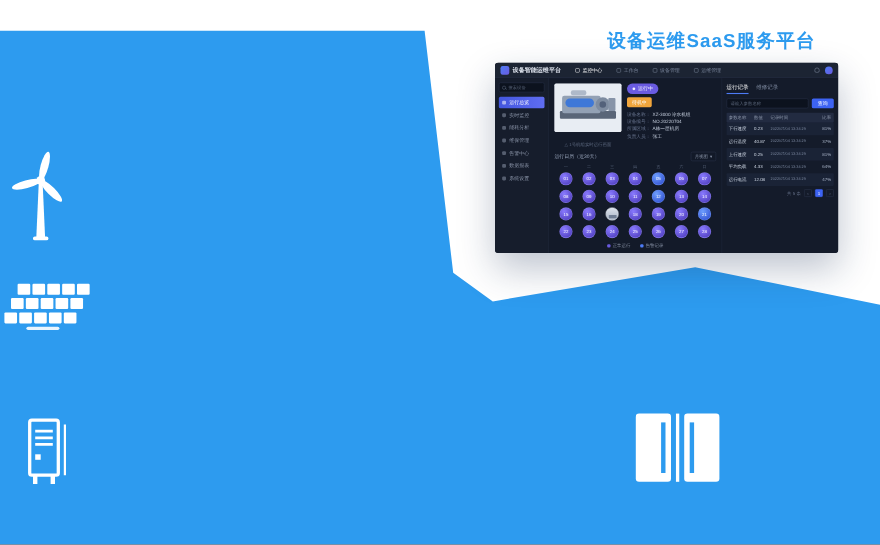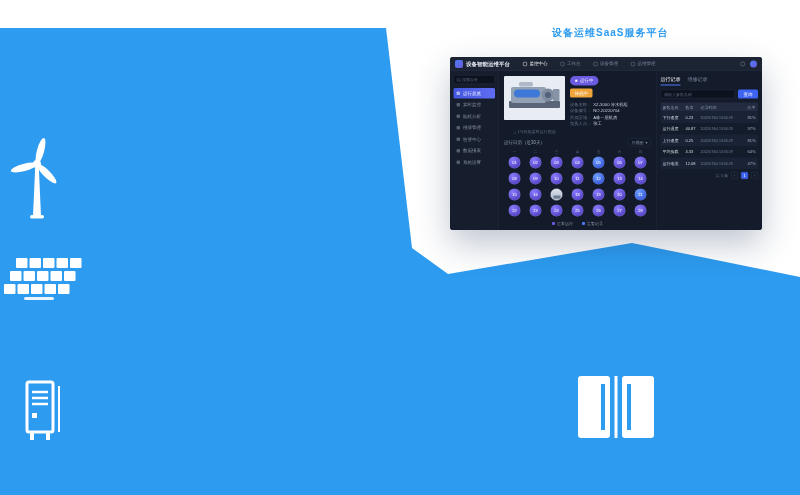--- a/index.html
+++ b/index.html
@@ -1,21 +1,21 @@
 <!DOCTYPE html>
 <html><head>
 <meta charset="utf-8">
 <style>
   html,body{margin:0;padding:0;}
   body{width:800px;height:495px;position:relative;overflow:hidden;background:#fff;
        font-family:"Liberation Sans","DejaVu Sans",sans-serif;}
   .stage{position:absolute;inset:0;}
   .scene-svg{position:absolute;left:0;top:0;z-index:0;}
   .icon-abs{position:absolute;z-index:1;}
-  .hero-headline{position:absolute;left:552px;top:26px;z-index:2;font-size:10px;font-weight:bold;
+  .hero-headline{position:absolute;left:552px;top:26px;z-index:2;font-size:17px;font-weight:bold;
        color:#2D9BEF;letter-spacing:1px;white-space:nowrap;}
 
   
   .dashboard{position:absolute;left:450px;top:57px;width:312px;height:173px;z-index:3;
        border-radius:3px;box-shadow:0 14px 34px rgba(23,42,84,.28);}
   .dash{width:624px;height:346px;transform:scale(.5);transform-origin:0 0;background:#131A29;
        border-radius:6px;overflow:hidden;color:#C6CFDE;}
   .dash-header{height:28px;background:#1C2433;border-bottom:1px solid #242E44;display:flex;
        align-items:center;padding:0 10px;box-sizing:border-box;}
   .logo-mark{width:16px;height:16px;border-radius:4px;background:linear-gradient(135deg,#4D7BF5,#6A5BE0);

